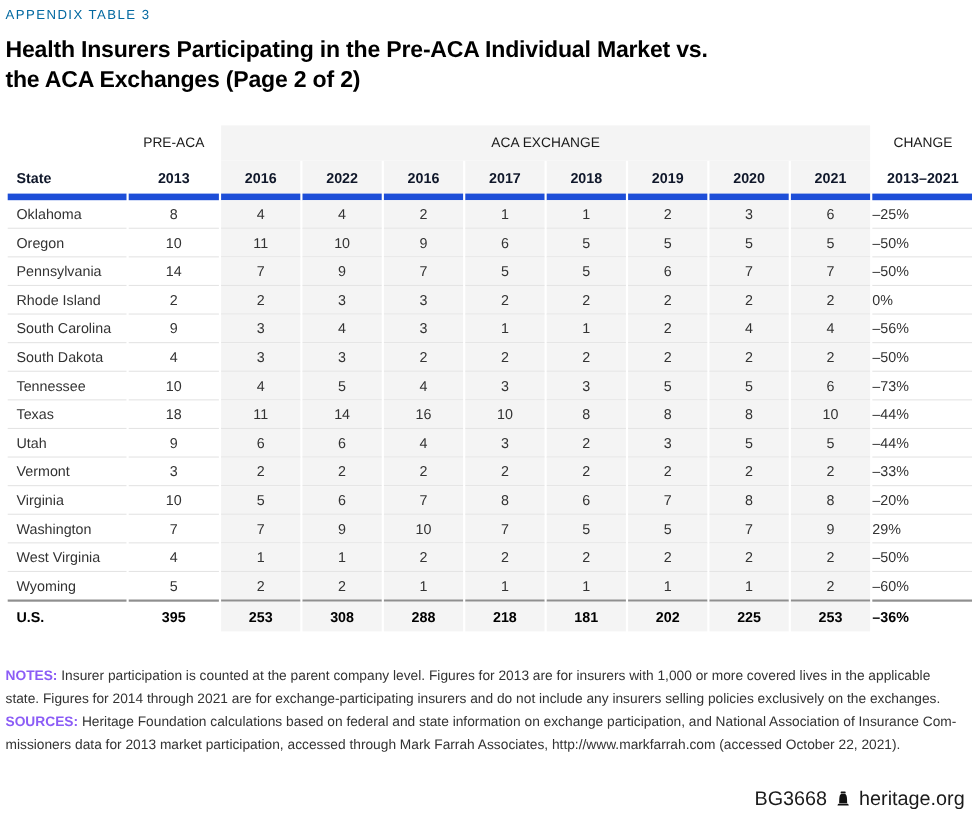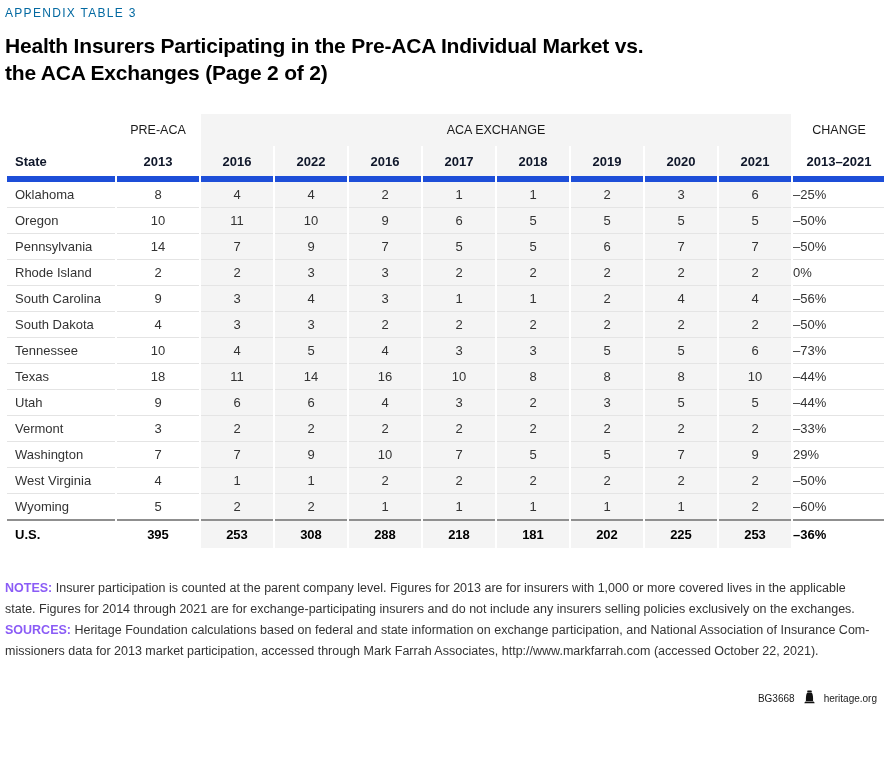--- a/index.html
+++ b/index.html
@@ -37,21 +37,21 @@
   tbody td{height:25px;border-bottom:1px solid #e4e4e4;color:#333;vertical-align:middle;}
   td.num{text-align:center;}
   td.change{padding-right:24px;}
   tr.last-body td{border-bottom:2px solid #8f8f8f;}
   tr.totals td{border-bottom:none;font-weight:700;color:#000;height:27px;}
   .notes-block{margin-top:30px;}
   .note{font-size:12.5px;line-height:21px;color:#333;margin:0;}
   .note b{color:#8b5cf6;}
   .footer{
     margin-top:28px;display:flex;justify-content:flex-end;align-items:center;
-    gap:7px;font-size:10px;color:#1a1a1a;padding-right:2px;
+    gap:7px;font-size:18px;color:#1a1a1a;padding-right:2px;
   }
   .bell{display:inline-block;width:15px;height:16px;}
   .bell svg{display:block;width:100%;height:100%;fill:#111;}
 </style>
 </head>
 <body>
 
 <div class="eyebrow">APPENDIX TABLE 3</div>
 
 <h1 class="title"><span>Health Insurers Participating in the Pre-ACA Individual Market vs.</span><br><span>the ACA Exchanges (Page 2 of 2)</span></h1>
@@ -216,20 +216,33 @@
         <td class="num shaded">2</td>
         <td class="num shaded">2</td>
         <td class="num shaded">2</td>
         <td class="num shaded">2</td>
         <td class="num shaded">2</td>
         <td class="num shaded">2</td>
         <td class="num shaded">2</td>
         <td class="change">–33%</td>
       </tr>
       <tr>
+        <td class="state">Virginia</td>
+        <td class="num">10</td>
+        <td class="num shaded">5</td>
+        <td class="num shaded">6</td>
+        <td class="num shaded">7</td>
+        <td class="num shaded">8</td>
+        <td class="num shaded">6</td>
+        <td class="num shaded">7</td>
+        <td class="num shaded">8</td>
+        <td class="num shaded">8</td>
+        <td class="change">–20%</td>
+      </tr>
+      <tr>
         <td class="state">Washington</td>
         <td class="num">7</td>
         <td class="num shaded">7</td>
         <td class="num shaded">9</td>
         <td class="num shaded">10</td>
         <td class="num shaded">7</td>
         <td class="num shaded">5</td>
         <td class="num shaded">5</td>
         <td class="num shaded">7</td>
         <td class="num shaded">9</td>

